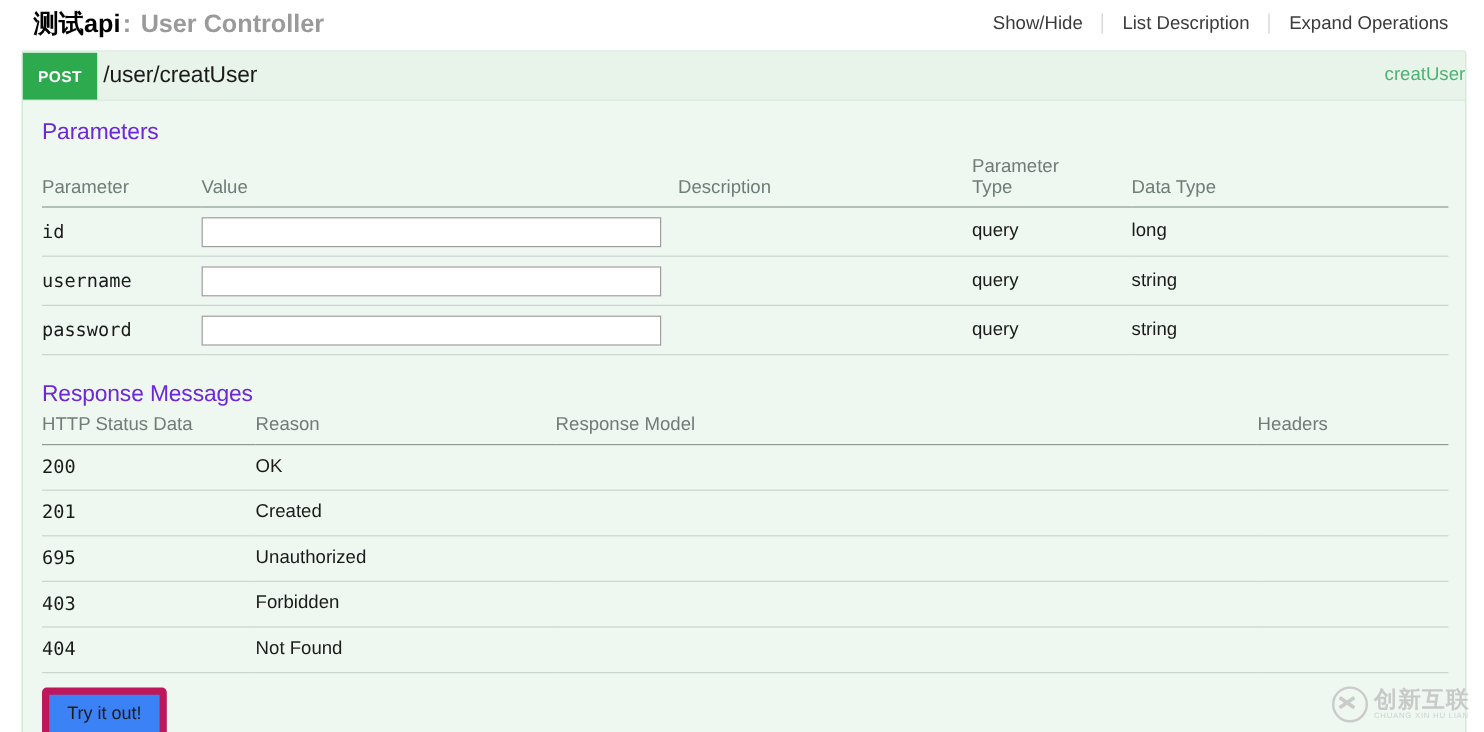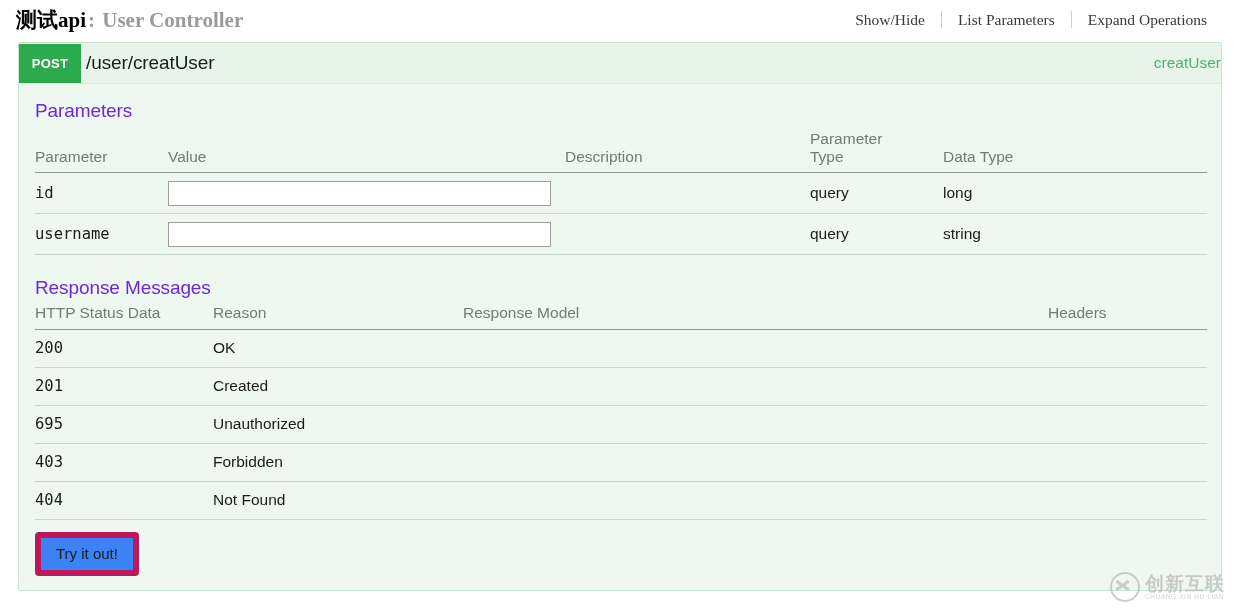--- a/index.html
+++ b/index.html
@@ -12,26 +12,25 @@
     height: 610px;
     overflow: hidden;
     font-family: "Liberation Sans", sans-serif;
     -webkit-font-smoothing: antialiased;
   }
 
   
   .topbar {
     position: relative;
     height: 40px;
-    padding: 0 30px 0 16px;
+    padding: 0 30px 0 28px;
     display: flex;
     align-items: center;
     justify-content: space-between;
     box-sizing: border-box;
-    font-family: Liberation Serif, serif;
   }
   .resource-title {
     font-size: 21px;
     font-weight: bold;
     white-space: nowrap;
     line-height: 1;
   }
   .resource-title .rt-name { color: #000000; }
   .resource-title .rt-sep  { color: #9a9a9a; font-weight: bold; padding: 0 2px; }
   .resource-title .rt-desc { color: #9a9a9a; font-weight: bold; }
@@ -243,21 +242,21 @@
 
 <div class="topbar">
 
   <div class="resource-title">
     <span class="rt-name">测试api</span><span class="rt-sep">:</span> <span class="rt-desc">User Controller</span>
   </div>
 
   <div class="nav-options">
     <a>Show/Hide</a>
     <span class="nav-divider"></span>
-    <a>List Parameters</a>
+    <a>List Description</a>
     <span class="nav-divider"></span>
     <a>Expand Operations</a>
   </div>
 
 </div>
 
 <div class="operation">
 
   <div class="op-heading">
     <span class="http-method">POST</span>
@@ -298,20 +297,29 @@
         </tr>
         <tr class="param-row">
           <td class="param-name">username</td>
           <td>
             <input class="param-input" type="text" placeholder="" style="">
           </td>
           <td></td>
           <td>query</td>
           <td>string</td>
         </tr>
+        <tr class="param-row">
+          <td class="param-name">password</td>
+          <td>
+            <input class="param-input" type="text" placeholder="" style="">
+          </td>
+          <td></td>
+          <td>query</td>
+          <td>string</td>
+        </tr>
       </tbody>
     </table>
 
     <h4 class="section-title responses">Response Messages</h4>
 
     <table class="sw-table">
       <colgroup>
         <col class="col-code">
           <col class="col-reason">
           <col class="col-model">

